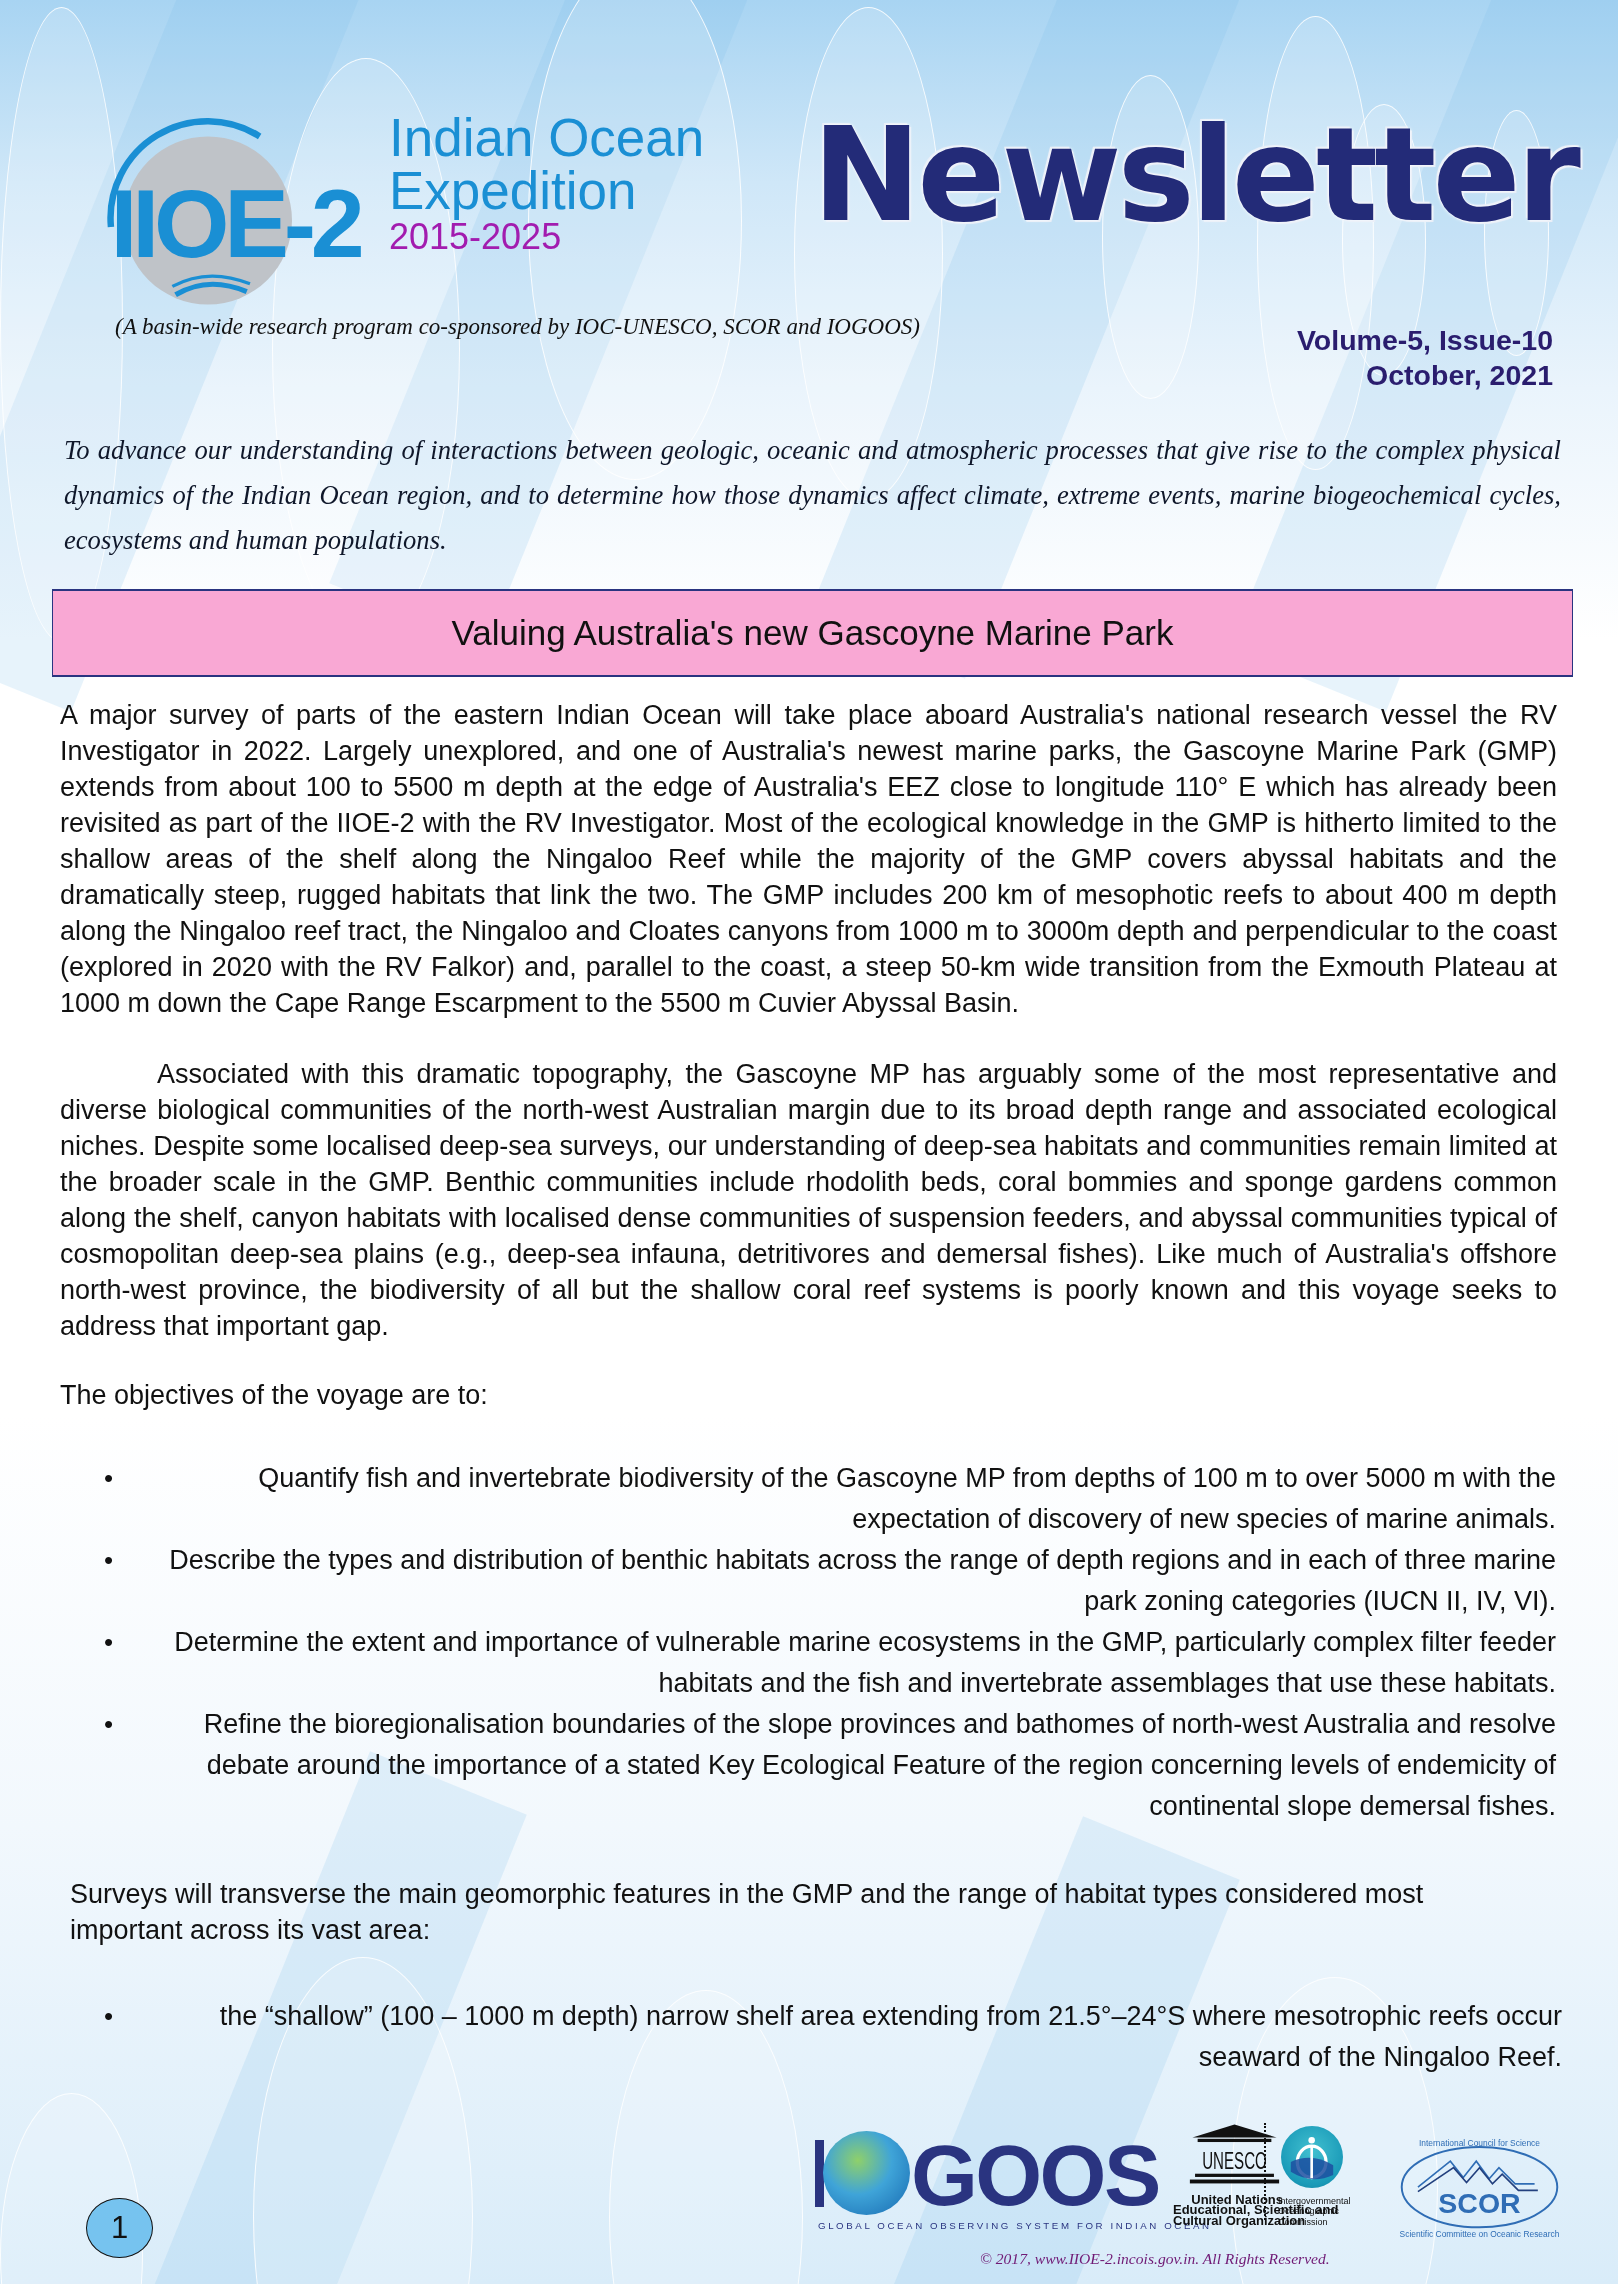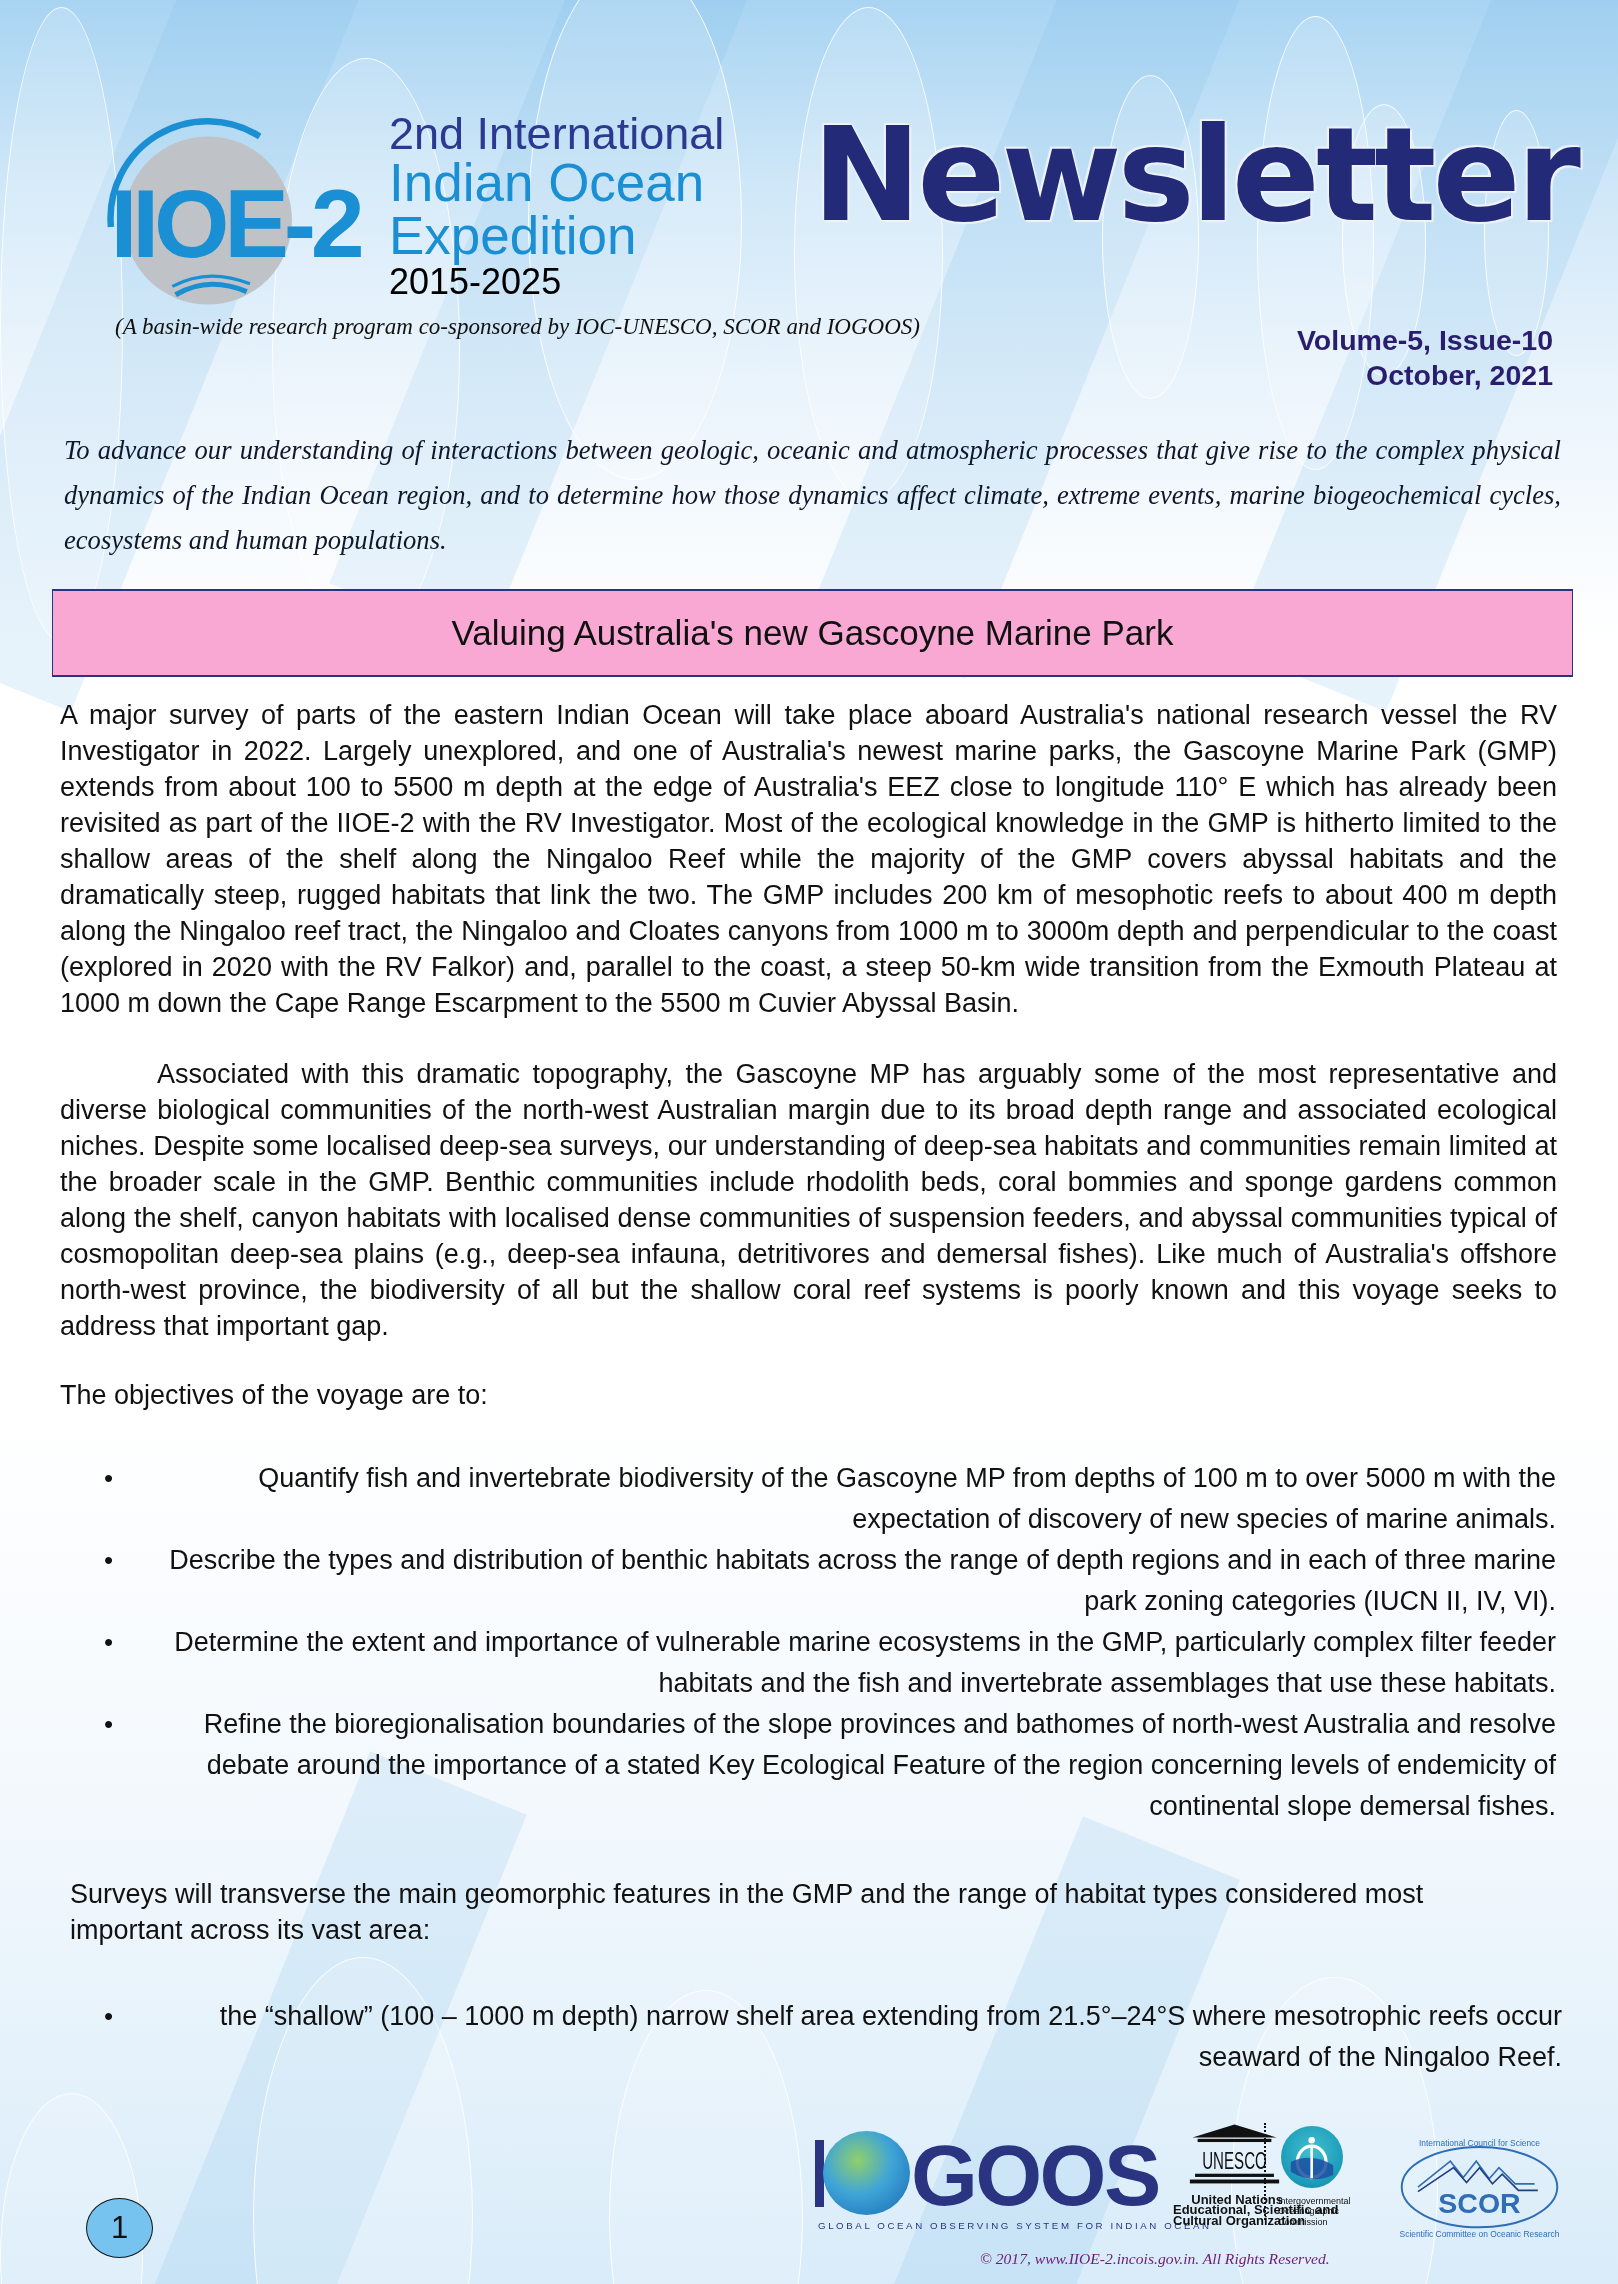--- a/index.html
+++ b/index.html
@@ -26,21 +26,21 @@
   .logo-globe {
     position: absolute; left: 6.5px; top: 13px; width: 194px; height: 194px;
   }
   .logo-iioe {
     position: absolute; left: 19.4px; top: 71px; font-family: "Liberation Sans", sans-serif;
     font-weight: bold; font-size: 97px; letter-spacing: -5.2px; color: #1a8fd4; line-height: 1;
   }
   .logo-lines { position: absolute; left: 298px; top: 6.5px; line-height: 1; }
   .logo-line1 { font-size: 45px; color: #2b3990; }
   .logo-line2, .logo-line3 { font-size: 53px; color: #1a8fd4; }
-  .logo-line4 { font-size: 36px; color: #000000; margin-top: 2.6px; }
+  .logo-line4 { font-size: 36px; color: #a21caf; margin-top: 2.6px; }
   .cosponsor {
     position: absolute; left: 115px; top: 314px;
     font-family: "Liberation Serif", serif; font-style: italic; font-size: 23px; color: #111;
   }
   .newsletter-title {
     position: absolute; right: 41px; top: 110px;
     font-family: "DejaVu Sans", sans-serif; font-weight: bold;
     font-size: 130px; letter-spacing: -3.9px; color: #232b78; line-height: 1;
     text-shadow: 0 0 3.9px #fff, 1.9px 1.9px 0 #e8eef8, -1.9px -1.9px 0 #e8eef8;
   }
@@ -145,21 +145,20 @@
 
   <div class="logo-block">
     <svg class="logo-globe" viewBox="0 0 300 300">
       <circle cx="170" cy="160" r="130" fill="#bfc3c8"></circle>
       <path d="M20 170 A150 150 0 0 1 250 30" fill="none" stroke="#1a8fd4" stroke-width="10"></path>
       <path d="M120 275 Q170 245 230 270" fill="none" stroke="#1a8fd4" stroke-width="8"></path>
       <path d="M115 262 Q170 232 235 258" fill="none" stroke="#1a8fd4" stroke-width="5"></path>
     </svg>
     <div class="logo-iioe">IIOE-2</div>
     <div class="logo-lines">
-      <div class="logo-line1">2nd International</div>
       <div class="logo-line2">Indian Ocean</div>
       <div class="logo-line3">Expedition</div>
       <div class="logo-line4">2015-2025</div>
     </div>
   </div>
   <div class="cosponsor">(A basin-wide research program co-sponsored by IOC-UNESCO, SCOR and IOGOOS)</div>
 
   <div class="newsletter-title">Newsletter</div>
   <div class="volume-block">
     <div>Volume-5, Issue-10</div>

